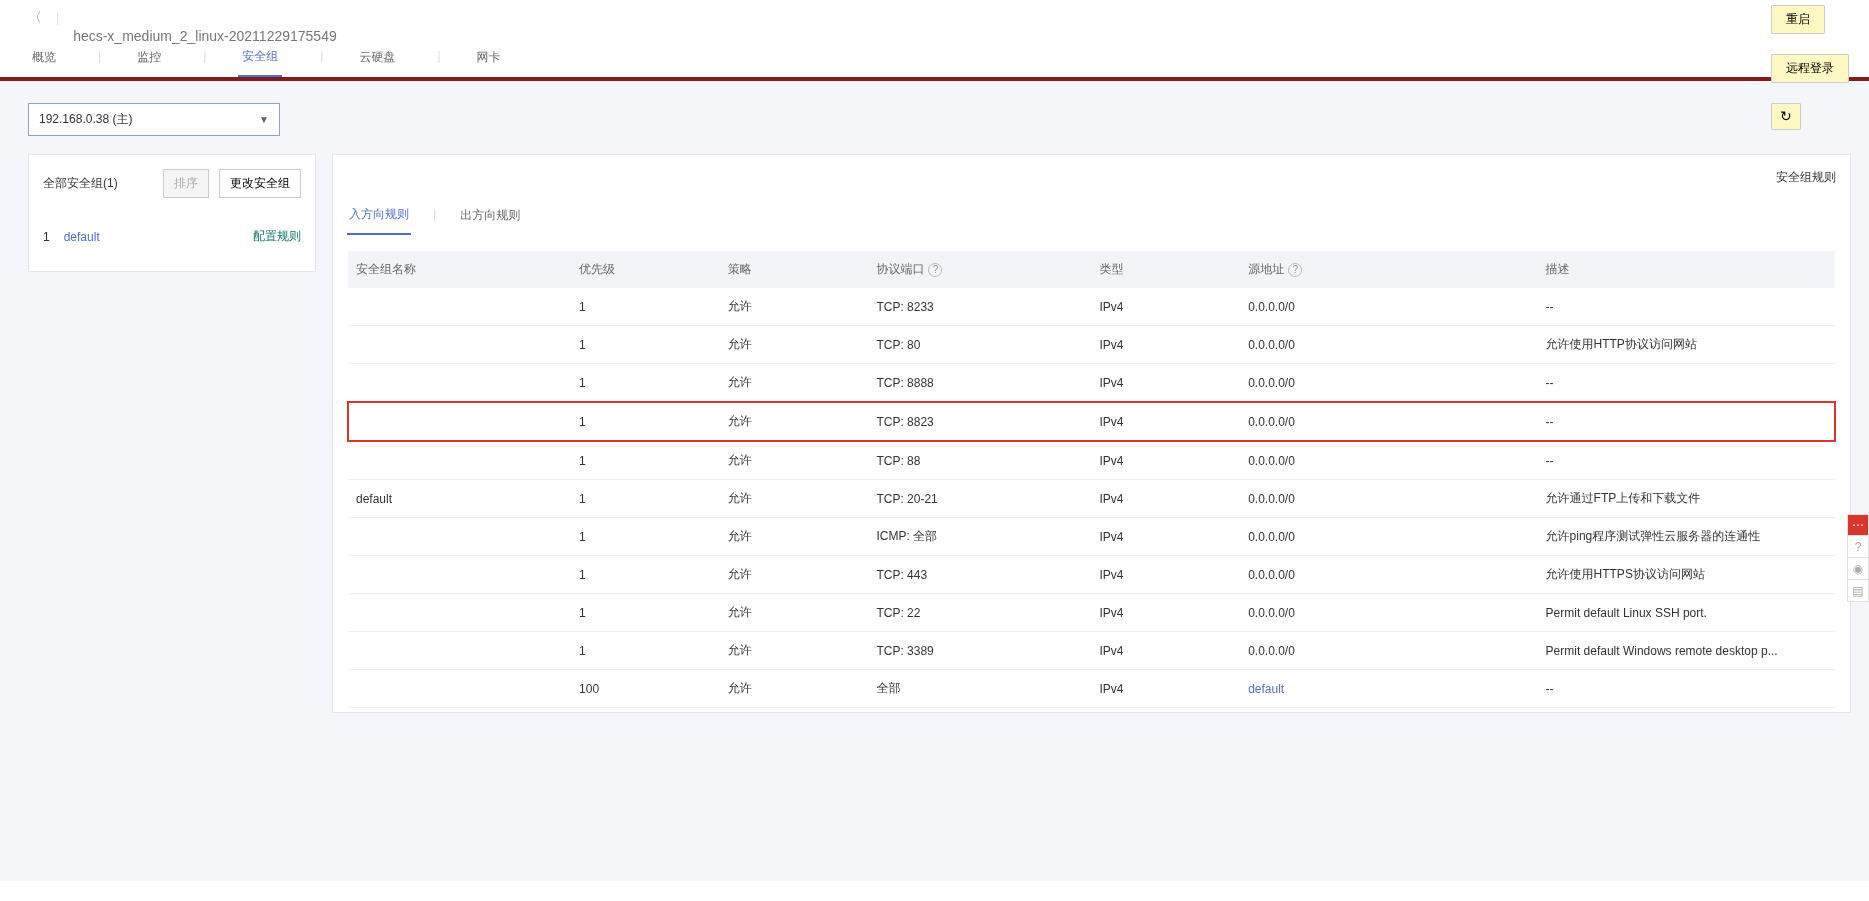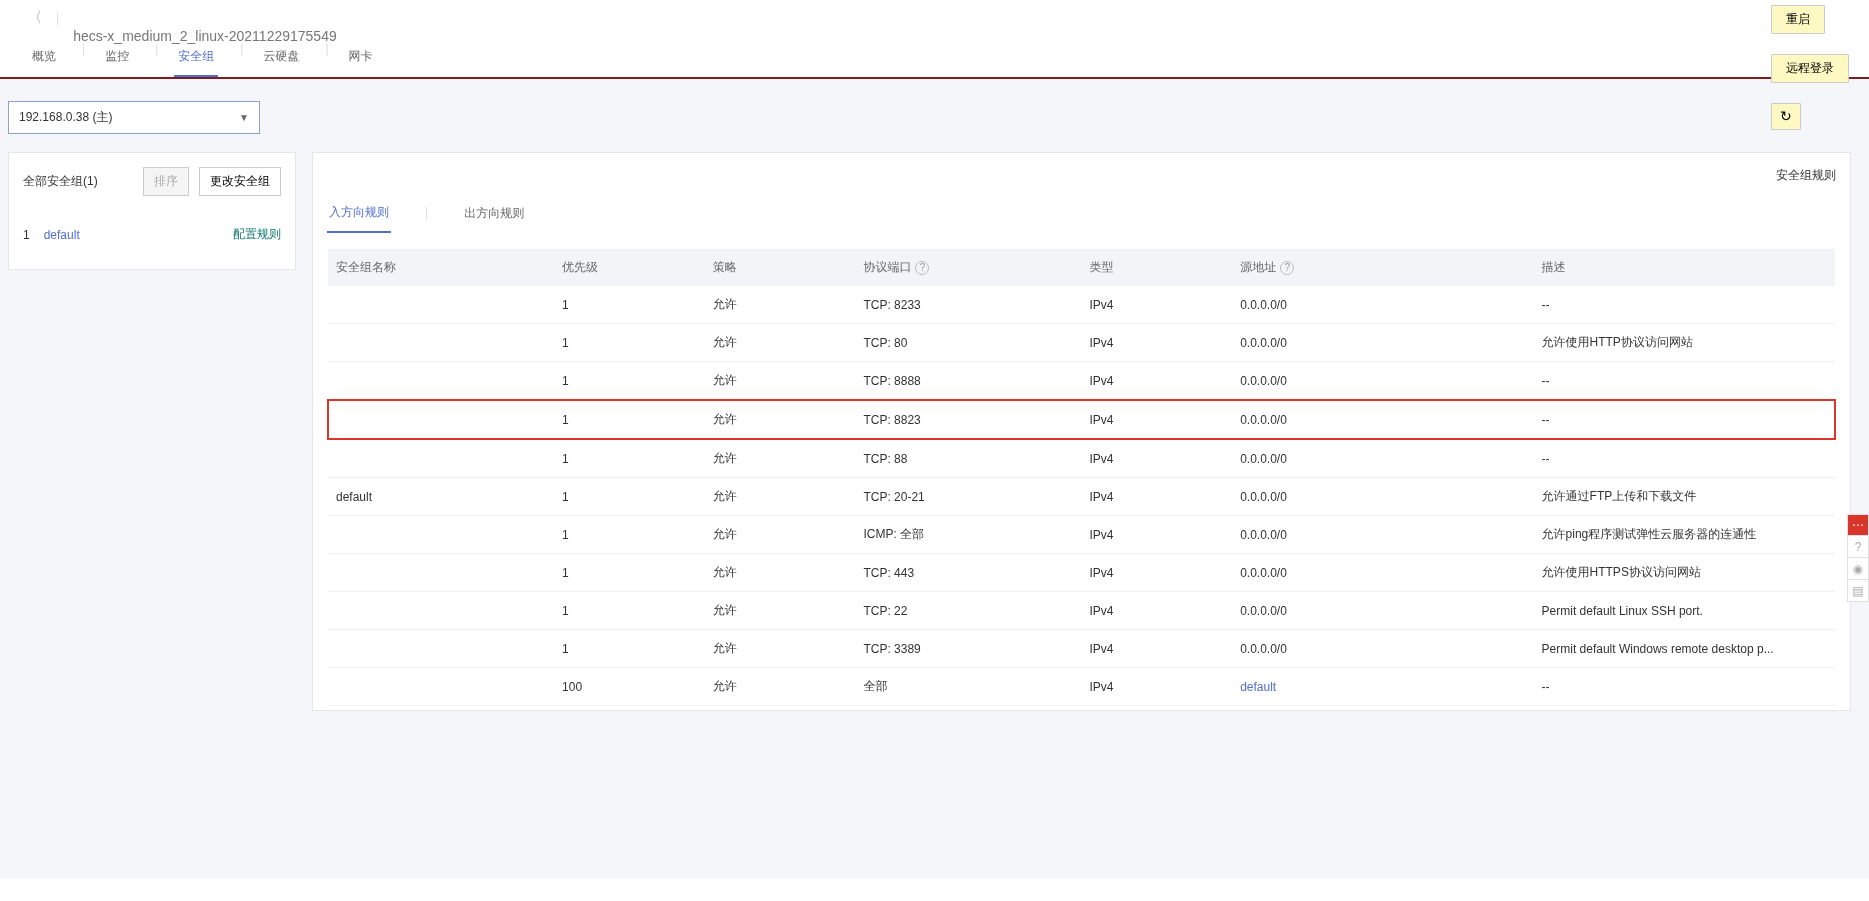--- a/index.html
+++ b/index.html
@@ -9,46 +9,46 @@
 .page-header-left { display: flex; align-items: center; gap: 14px; }
 .back-btn { font-size: 14px; color: #999; cursor: pointer; user-select: none; }
 .sep-pipe { color: #ddd; }
 .page-title { font-size: 14px; color: #777; font-weight: 400; margin-top: 36px; }
 .page-header-right { display: flex; align-items: flex-start; gap: 20px; flex-direction: column; }
 .hbtn { border: 1px solid #ccc; background: #fef9c3; padding: 5px 14px; font-size: 12px; cursor: pointer; border-radius: 1px; }
 .hbtn.disabled { color: #aaa; background: #f5f5f5; cursor: not-allowed; }
 .hbtn.icon-only { padding: 5px 8px; }
 .refresh-icon { display:inline-block; font-size:14px; line-height:1; }
 
-.tabs-bar { display:flex; align-items:flex-start; padding: 6px 28px 0 28px; border-bottom:2px solid #7f1d1d; gap: 0; }
+.tabs-bar { display:flex; align-items:center; padding: 6px 28px 0 28px; border-bottom:4px solid #7f1d1d; gap: 16px; }
 .tab-item { padding: 6px 4px 10px 4px; cursor:pointer; color:#666; margin-right: 6px; }
 .tab-sep { color:#ddd; margin: 0 16px 8px 16px; }
 .tab-item.active { color:#526ecc; border-bottom:2px solid #526ecc; }
 
-.content-wrap { background:#f5f6fa; padding: 22px 18px 40px 8px; min-height: 800px; }
+.content-wrap { background:#f5f6fa; padding: 22px 18px 40px 28px; min-height: 800px; }
 
 .ip-select { width: 252px; background:#fff; border:1px solid #8ea0d6; padding:7px 10px; display:flex; justify-content:space-between; align-items:center; cursor:pointer; }
 .chev-down { font-size:10px; color:#666; }
 
 .two-col { display:flex; gap:16px; margin-top:18px; }
 .left-panel { width:288px; background:#fff; border:1px solid #e6e6e6; padding:14px 14px 18px 14px; height:118px; }
 .left-panel-head { display:flex; align-items:center; justify-content:space-between; }
 .lp-title { font-size:12px; color:#333; }
 .lp-btns { display:flex; gap:10px;justify-content:space-between; }
 .lp-btn { border:1px solid #ccc; background:#fff; padding:5px 10px; font-size:12px; cursor:pointer; }
 .lp-btn.disabled { color:#aaa; background:#f5f5f5; cursor:not-allowed; }
 .sg-list { margin-top:30px; display:flex; align-items:center; justify-content:space-between; }
 .sg-left { display:flex; align-items:center; gap:14px; }
 .sg-idx { color:#333; }
 .sg-name { color:#526ecc; cursor:pointer; }
 .cfg-link { color:#0f766e; cursor:pointer;margin-left:6px; }
 
 .right-panel { flex:1; background:#fff; border:1px solid #e6e6e6; padding:14px 14px 4px 14px; }
 .rp-title { font-size:12px; color:#333;text-align:right; }
-.rule-tabs { display:flex; align-items:center; gap:12px; margin-top:14px; }
+.rule-tabs { display:flex; align-items:center; gap:0; margin-top:14px; }
 .rule-tab { padding:6px 2px 10px 2px; color:#666; cursor:pointer; }
 .rule-tab.active { color:#526ecc; border-bottom:2px solid #526ecc; }
 .rule-tab-sep { color:#ddd; margin:0 22px 8px 22px; }
 
 .rules-table { width:100%; margin-top:16px; border-collapse:collapse; table-layout:fixed; }
 .rules-table thead th { background:#f2f4f8; text-align:left; font-weight:400; color:#666; padding:10px 8px; font-size:12px; }
 .rules-table tbody td { padding:10px 8px; font-size:12px; color:#333; border-bottom:1px solid #f0f0f0; }
 .rules-table tbody tr.highlighted td { border-top:2px solid #d8362a; border-bottom:2px solid #d8362a; }
 .rules-table tbody tr.highlighted td:first-child { border-left:2px solid #d8362a; }
 .rules-table tbody tr.highlighted td:last-child { border-right:2px solid #d8362a; }

